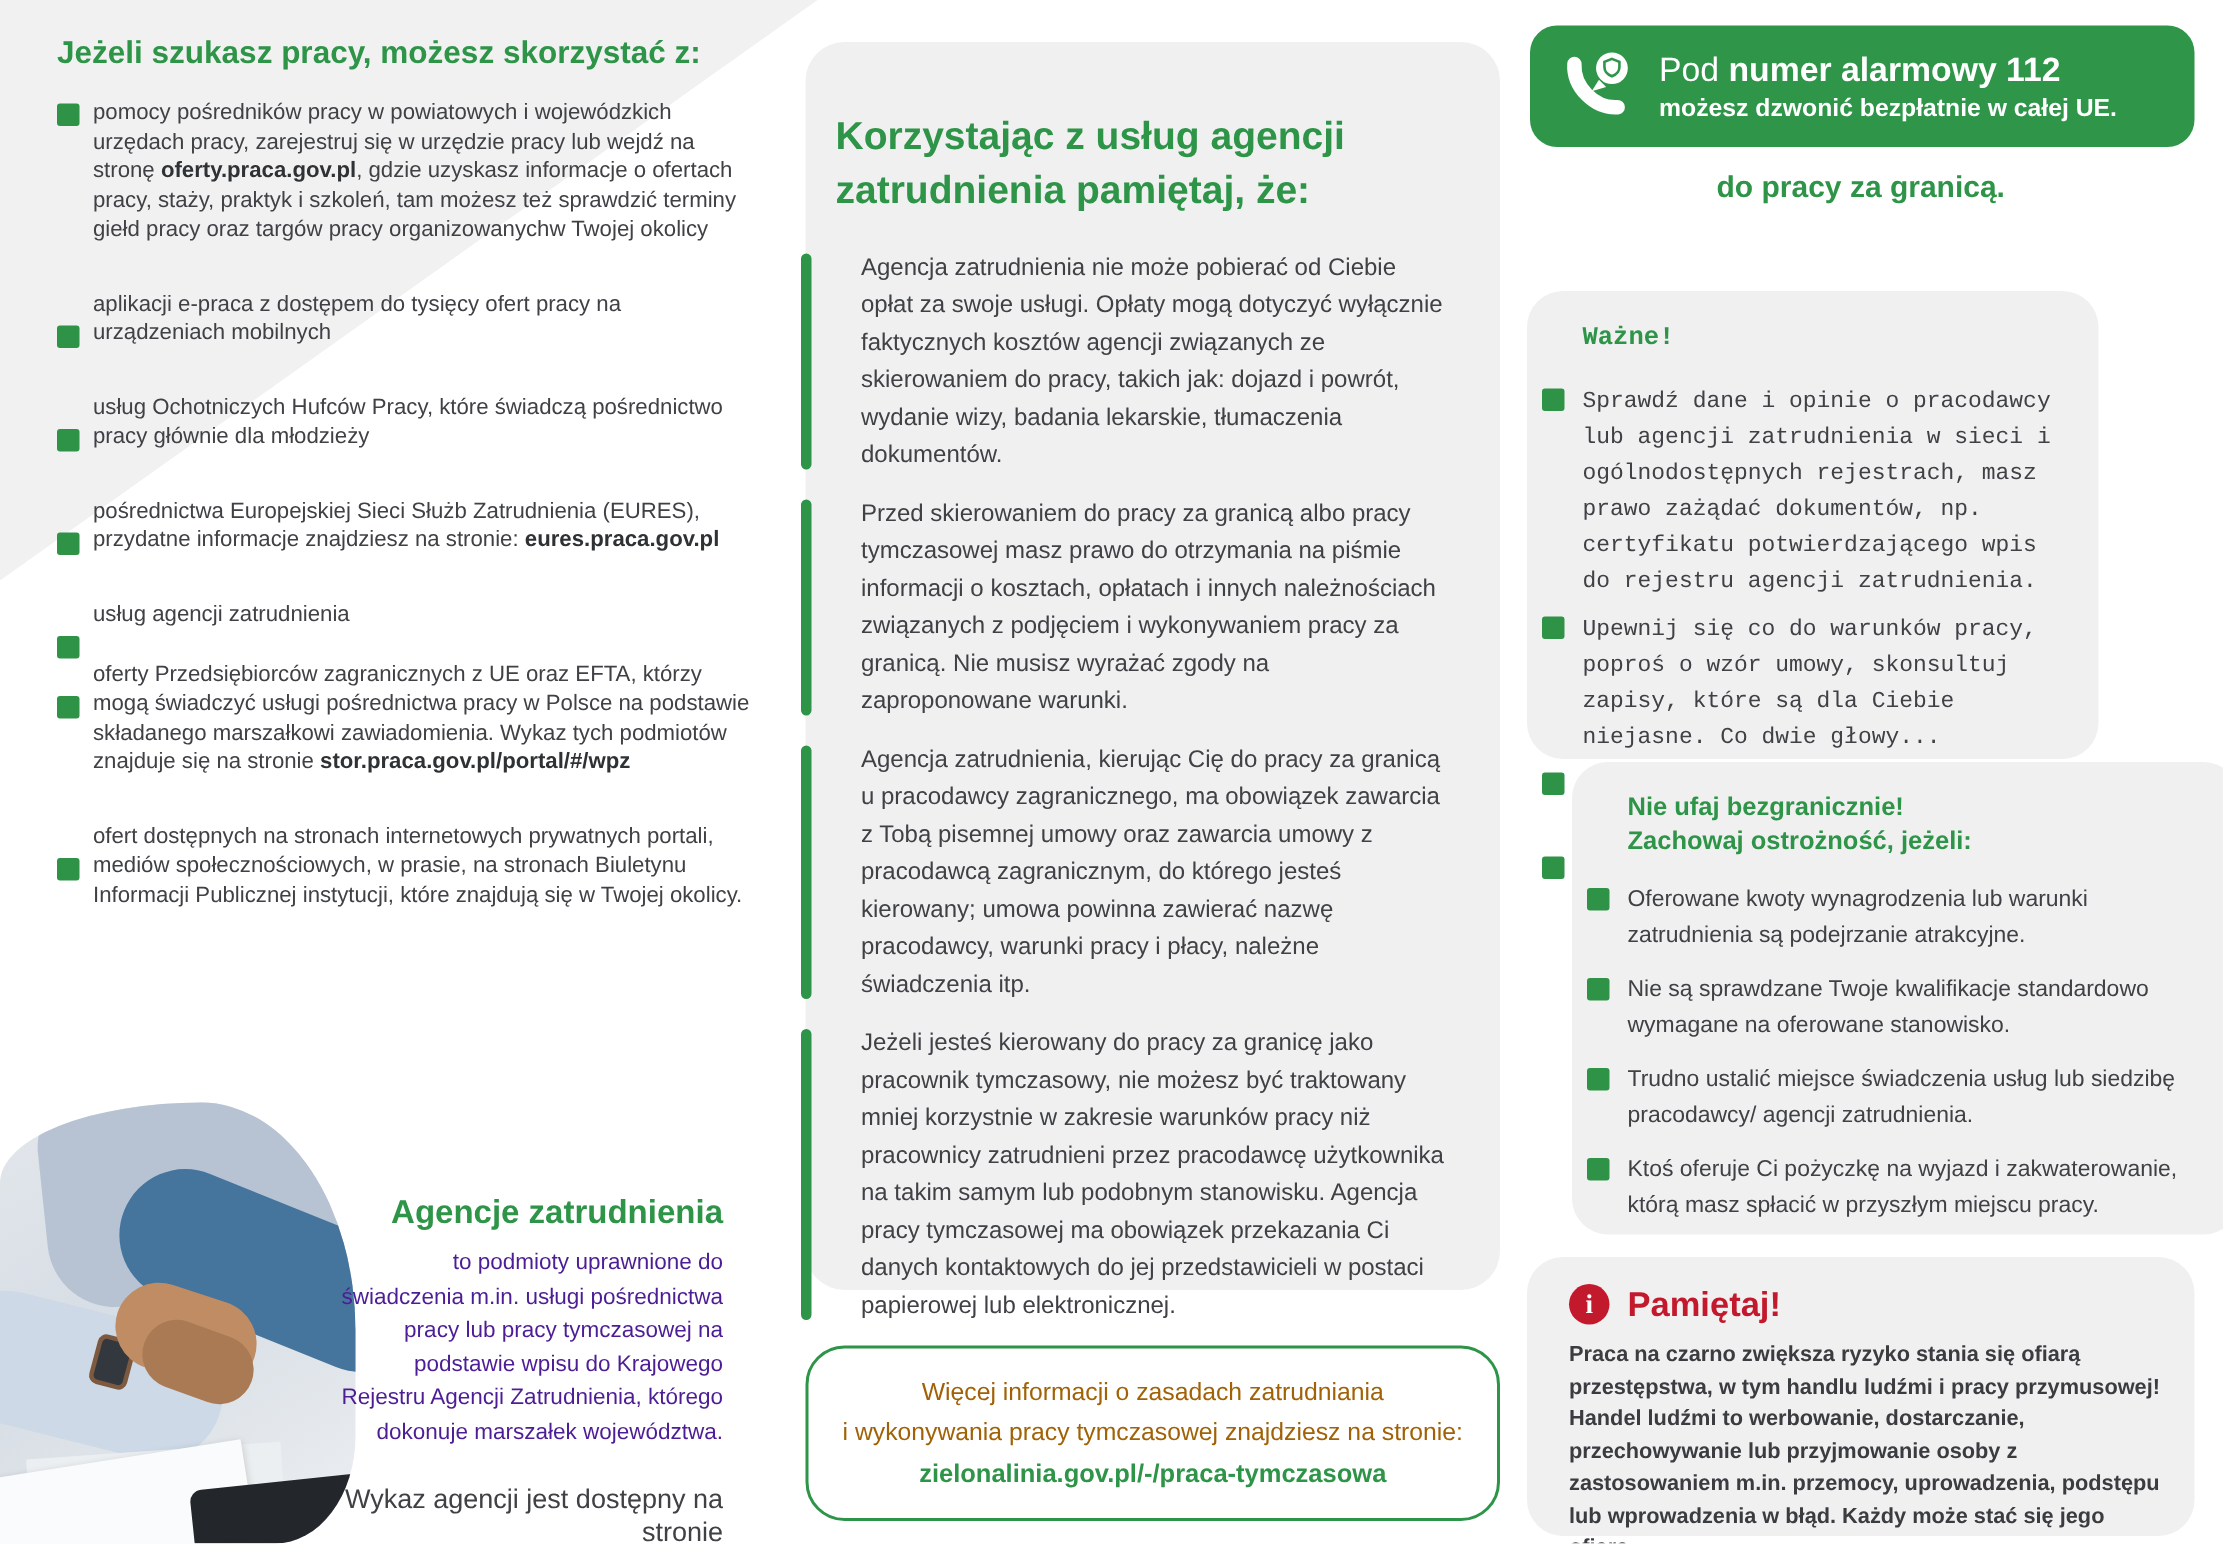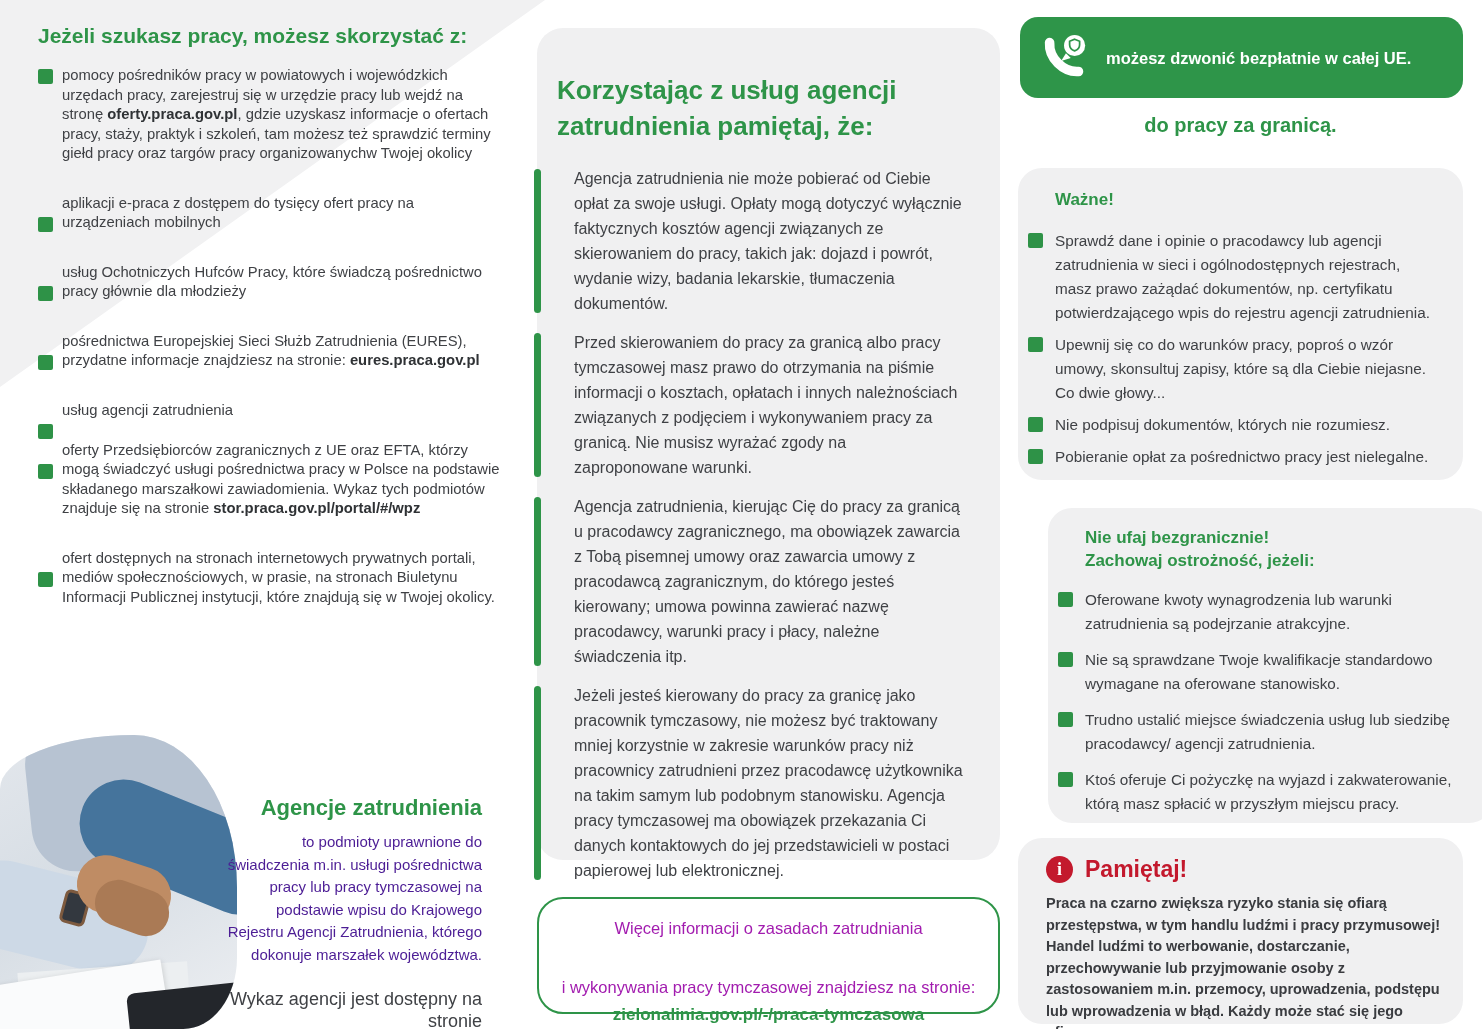--- a/index.html
+++ b/index.html
@@ -66,21 +66,21 @@
   .mid-para::before {
     content:""; position:absolute; left:-23px; top:3px; bottom:3px; width:7px;
     background:#2E9448; border-radius:4px;
   }
   .info-box {
     position:absolute; left:537px; top:897px; width:463px; height:117px;
     box-sizing:border-box; background:#ffffff; border:2.5px solid #2E9448;
     border-radius:26px; display:flex; flex-direction:column; justify-content:center;
     align-items:center; text-align:center;
   }
-  .info-line { font-size:16.5px; line-height:27px; color:#a21caf;margin-top:32px; }
+  .info-line { font-size:16.5px; line-height:27px; color:#a16207; }
   .info-link { font-size:17px; line-height:28px; font-weight:700; color:#2E9448; }
 
   
   .banner {
     position:absolute; left:1020px; top:17px; width:443px; height:81px;
     box-sizing:border-box; background:#2E9549; border-radius:18px;
     display:flex; align-items:center; padding-left:20px;
   }
   .banner-icon { width:50px; height:50px; flex:0 0 50px; }
   .banner-text { margin-left:16px; color:#ffffff; }
@@ -90,21 +90,21 @@
 
   .plan-heading {
     position:absolute; left:1018px; top:112px; width:445px; text-align:center;
     font-size:20px; line-height:26px; font-weight:700; color:#2E9448;
   }
 
   .gray-panel {
     position:absolute; background:#F0F0F1; border-radius:24px; box-sizing:border-box;
     padding:20px 24px 0 10px;
   }
-  .panel-important { left:1018px; top:168px; width:445px; height:312px; }
+  .panel-important { left:1018px; top:194px; width:381px; height:312px;font-family:Liberation Mono, monospace; }
   .panel-caution  { left:1048px; top:508px; width:445px; height:315px; padding-top:18px; }
   .panel-title { margin-left:27px; font-size:17px; line-height:23px; font-weight:700; color:#2E9448; margin-bottom:18px; }
   .panel-caution .panel-title { margin-bottom:16px; }
   .p-row { display:flex; }
   .panel-important .p-row { margin-bottom:8px; }
   .panel-caution  .p-row { margin-bottom:12px; }
   .p-row .sq { margin-top:4px; margin-right:12px; margin-left:0; }
   .p-text { font-size:15.3px; line-height:24px; color:#3F4145; }
 
   .panel-remember {
@@ -201,20 +201,21 @@
   </div>
 
   <div class="banner">
     <svg class="banner-icon" viewBox="0 0 52 52">
       <path d="M10 10 C 9 26, 24 41, 40 40" stroke="#ffffff" stroke-width="10" stroke-linecap="round" fill="none"></path>
       <path d="M27 21 l -5 8 l 10 -3 z" fill="#ffffff"></path>
       <circle cx="36" cy="13" r="11" fill="#ffffff"></circle>
       <path d="M36 6.5 l 5.2 2.1 v 3.6 c 0 3.2 -2.3 5.3 -5.2 6.4 c -2.9 -1.1 -5.2 -3.2 -5.2 -6.4 V 8.6 Z" fill="none" stroke="#2E9549" stroke-width="1.8"></path>
     </svg>
     <div class="banner-text">
+      <div class="banner-line1"><span>Pod </span><b>numer alarmowy 112</b></div>
       <div class="banner-line2">możesz dzwonić bezpłatnie w całej UE.</div>
     </div>
   </div>
 
   <div class="plan-heading">
     <div>do pracy za granicą.</div>
   </div>
 
   <div class="gray-panel panel-important">
     <div class="panel-title">Ważne!</div>

